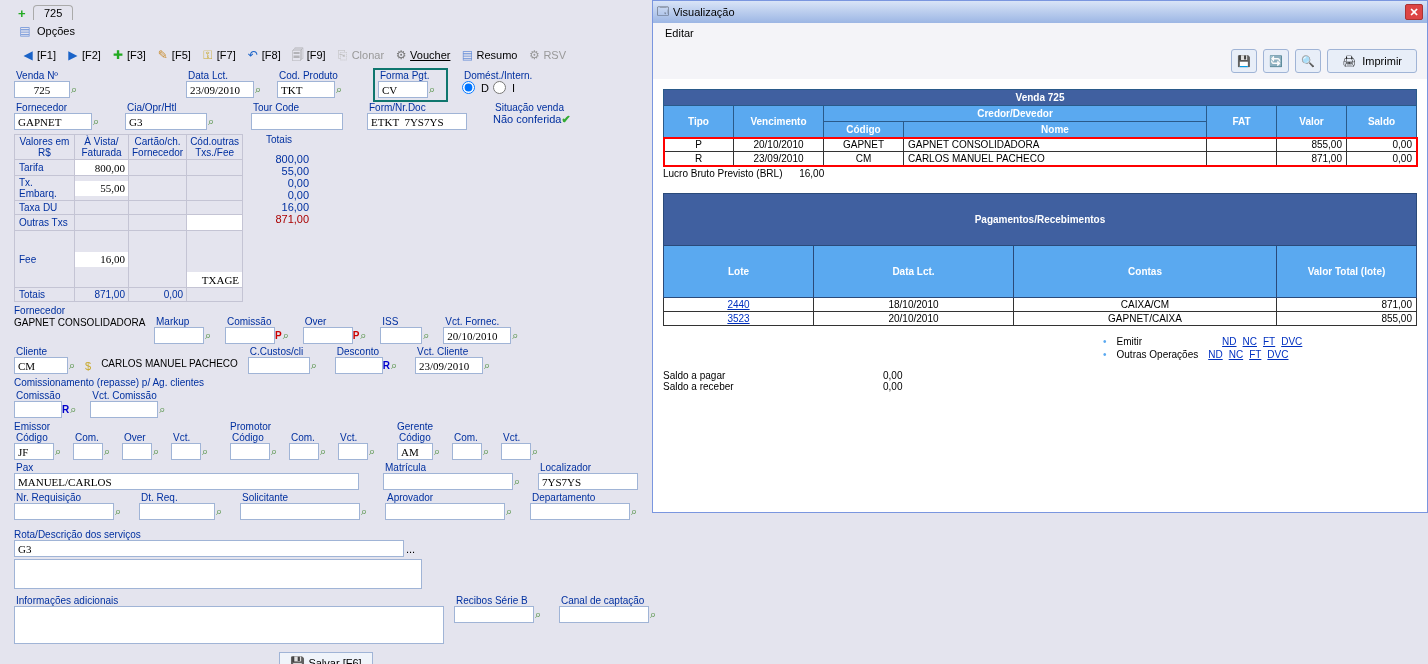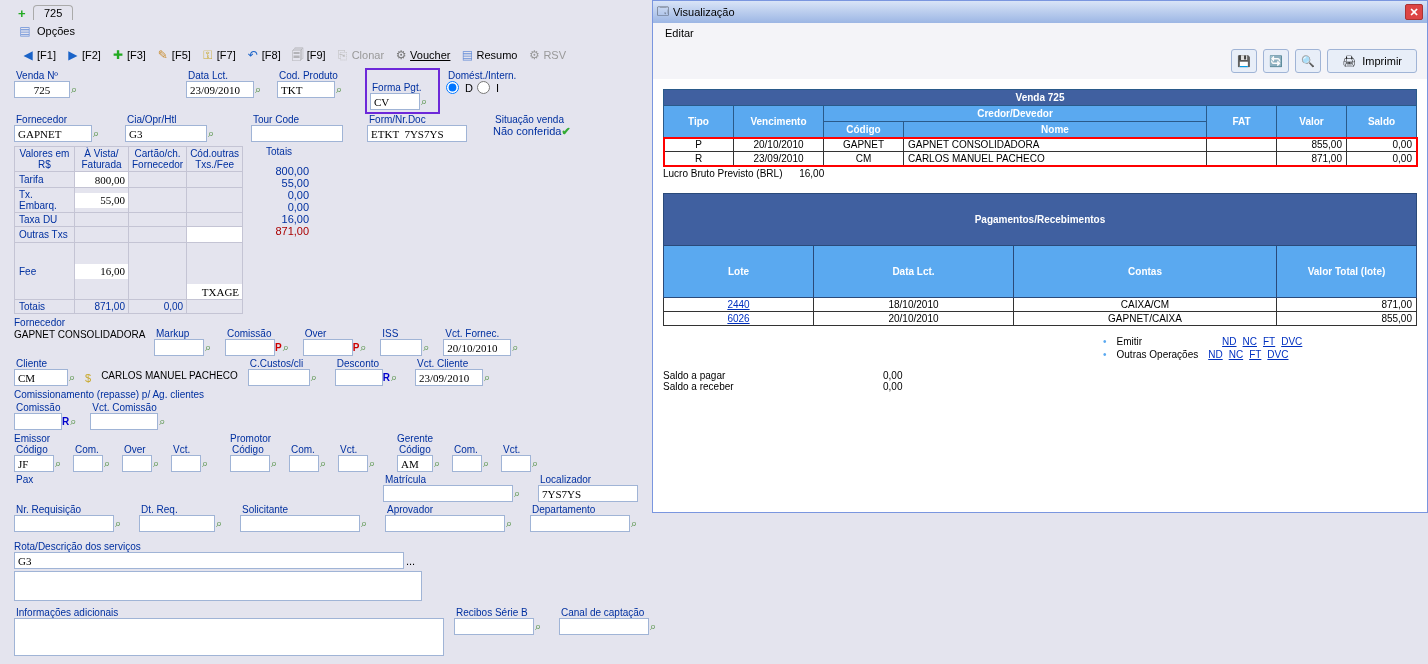--- a/index.html
+++ b/index.html
@@ -176,21 +176,21 @@
           <span class="mag">⌕</span>
         </div>
     </div>
     <div class="fld" style="width:82px">
       <span class="lbl">Cod. Produto</span>
       <div class="inp-wrap">
           <input type="text" style="width: 58px;" value="TKT">
           <span class="mag">⌕</span>
         </div>
     </div>
-    <div class="fld" style="border:2px solid #6d28d9;padding:12px 3px 2px;margin:-2px 0">
+    <div class="fld" style="border:2px solid #0f766e;padding:0 3px 2px;margin:-2px 8px">
       <span class="lbl">Forma Pgt.</span>
       <div class="inp-wrap">
           <input type="text" style="width: 50px;" value="CV">
           <span class="mag">⌕</span>
         </div>
     </div>
     <div class="fld" style="width:110px">
       <span class="lbl">Domést./Intern.</span>
       <div class="radio-group">
         <input type="radio" checked="" style="">
@@ -473,20 +473,21 @@
               <span class="mag">⌕</span>
             </div>
           </div>
       </div>
     </div>
   </div>
 
   <div class="pax-row">
     <div class="fld" style="flex:1">
         <span class="lbl">Pax</span>
+        <input type="text" style="width: 345px;" value="MANUEL/CARLOS">
       </div>
     <div class="fld">
         <span class="lbl">Matrícula</span>
         <div class="inp-wrap">
           <input type="text" style="width: 130px;">
           <span class="mag">⌕</span>
         </div>
       </div>
     <div class="fld">
         <span class="lbl">Localizador</span>
@@ -646,21 +647,21 @@
             <th class="sub">Contas</th>
             <th class="sub" style="width:140px">Valor Total (lote)</th>
           </tr>
       <tr>
             <td><span class="lnk">2440</span></td>
             <td>18/10/2010</td>
             <td>CAIXA/CM</td>
             <td class="num">871,00</td>
           </tr>
       <tr>
-            <td><span class="lnk">6026</span></td>
+            <td><span class="lnk">3523</span></td>
             <td>20/10/2010</td>
             <td>GAPNET/CAIXA</td>
             <td class="num">855,00</td>
           </tr>
     </tbody>
       </table>
 
     <div class="ops">
       <div class="row">
           <span class="bullet">•</span>

